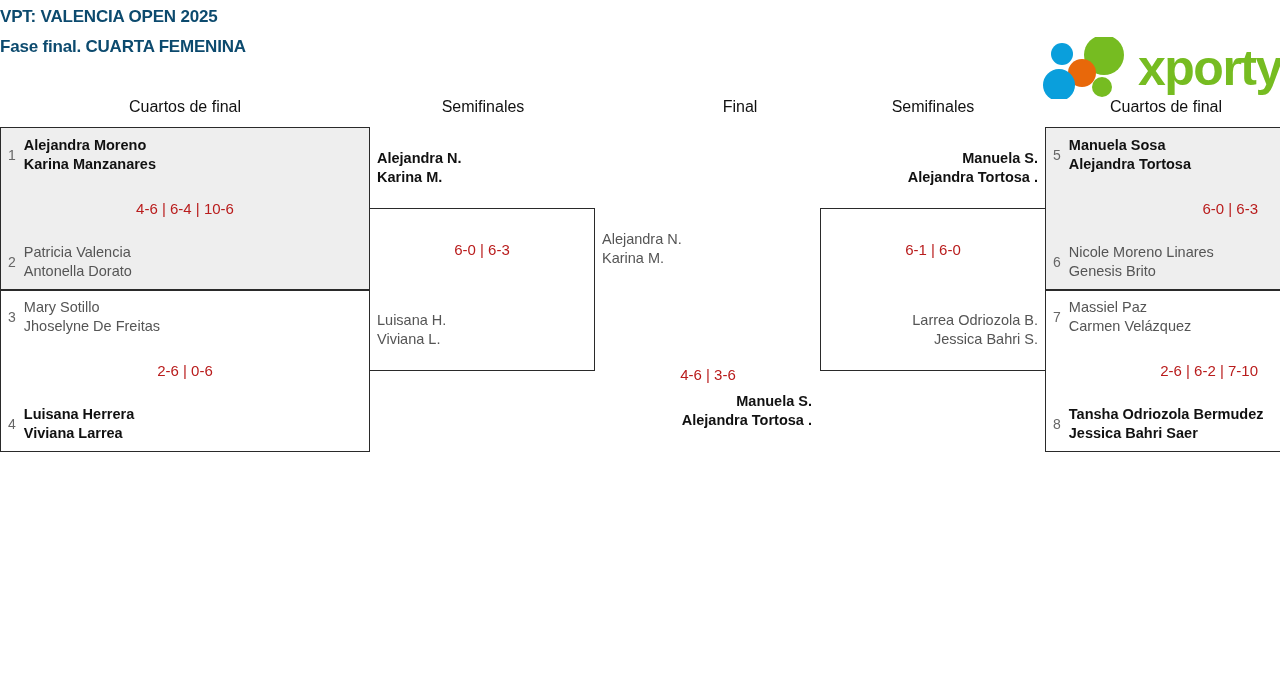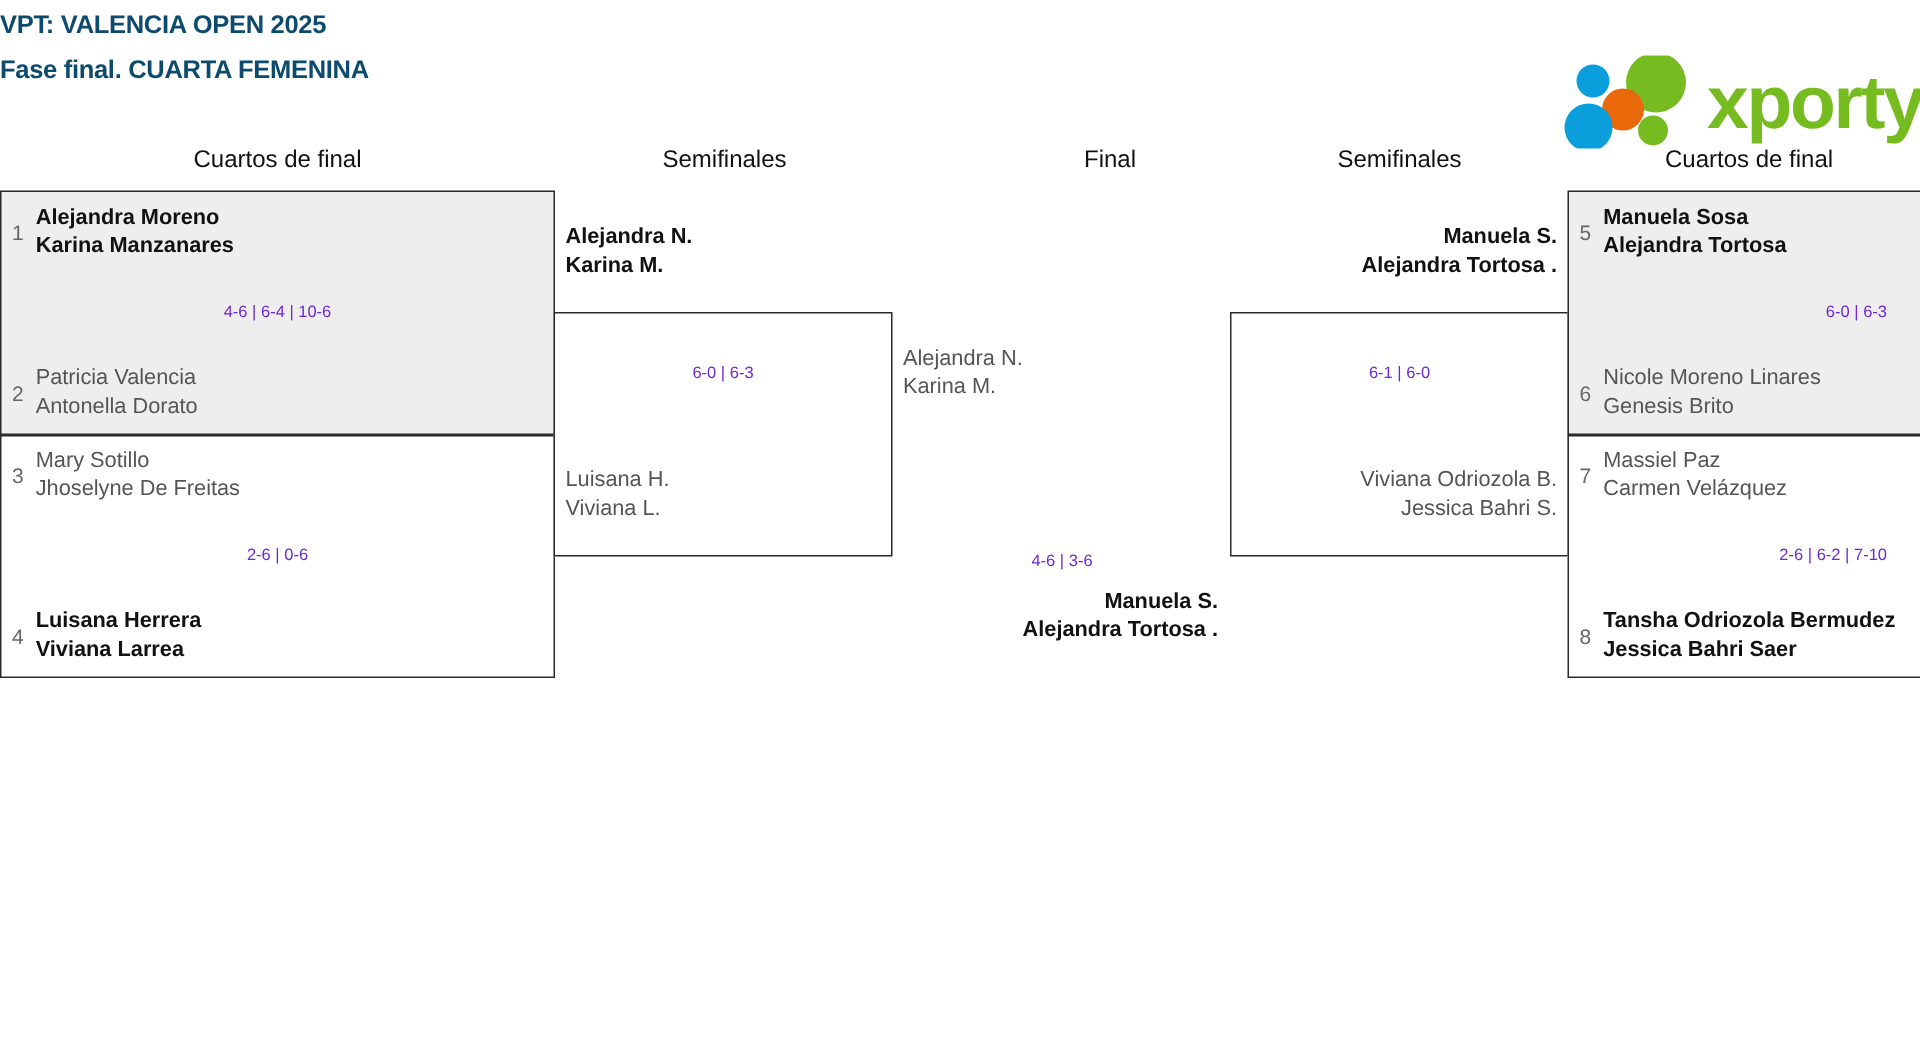--- a/index.html
+++ b/index.html
@@ -65,22 +65,22 @@
   }
   .names {
     font-size: 14.5px; line-height: 19px;
   }
   .names.win  { font-weight: 700; color: #111111; }
   .names.lose { font-weight: 400; color: #555555; }
   .names.right { text-align: right; }
 
   .score {
     position: absolute;
-    font-size: 11px; line-height: 19px;
-    color: #6d28d9;
+    font-size: 15px; line-height: 19px;
+    color: #b91c1c;
     white-space: nowrap;
   }
   .score.right { text-align: right; }
 </style>
 </head>
 <body>
 
 <div id="root">
 
   <div class="title-block">
@@ -174,21 +174,21 @@
 
   <div class="team right" style="left:828px; top:149px; width:210px;">
     <span class="names win right" style="width:210px; display:inline-block;">
       <span>Manuela S.</span><br>
       <span>Alejandra Tortosa .</span>
     </span>
   </div>
   <div class="score" style="left:828px; top:240px; width:210px; text-align:center;">6-1 | 6-0</div>
   <div class="team right" style="left:828px; top:311px; width:210px;">
     <span class="names lose right" style="width:210px; display:inline-block;">
-      <span>Viviana Odriozola B.</span><br>
+      <span>Larrea Odriozola B.</span><br>
       <span>Jessica Bahri S.</span>
     </span>
   </div>
 
   <div class="box shaded" style="left:1045px; top:127px; width:250px; height:163px;"></div>
   <div class="box plain" style="left:1045px; top:290px; width:250px; height:162px;"></div>
 
   <div class="team" style="left:1053px; top:136px;">
     <span class="seed">5</span>
     <span class="names win">

